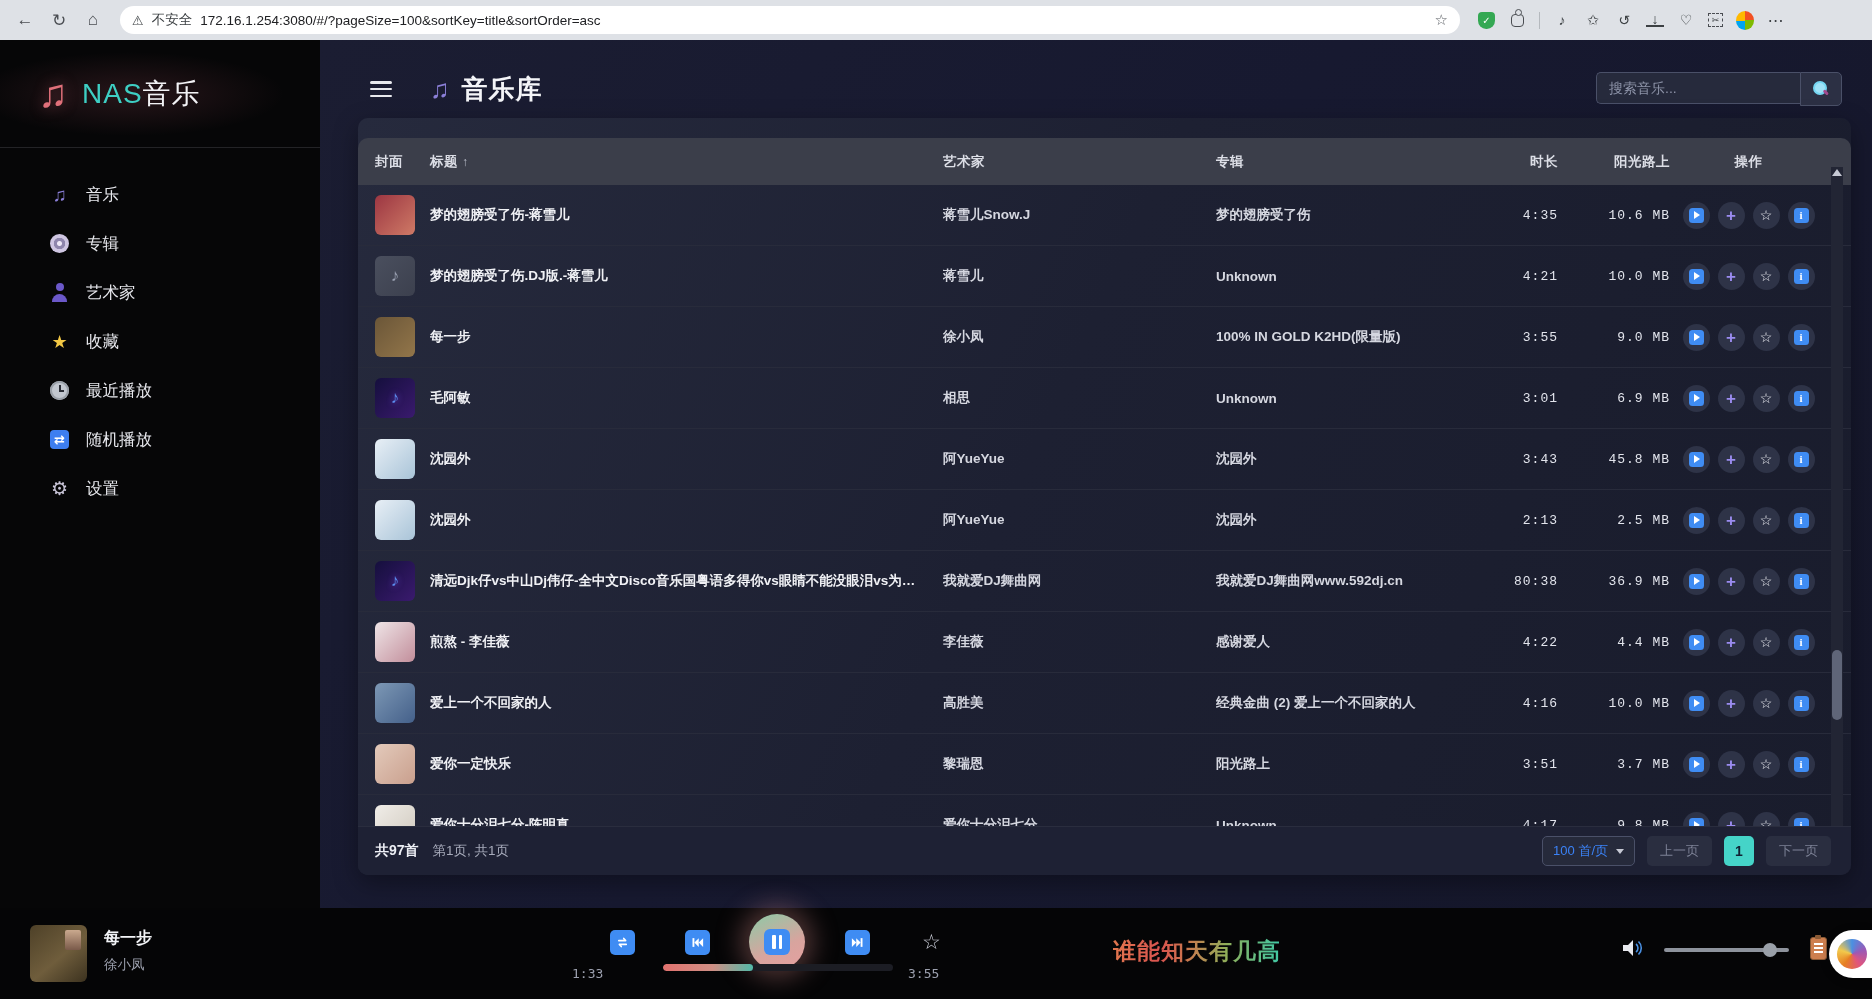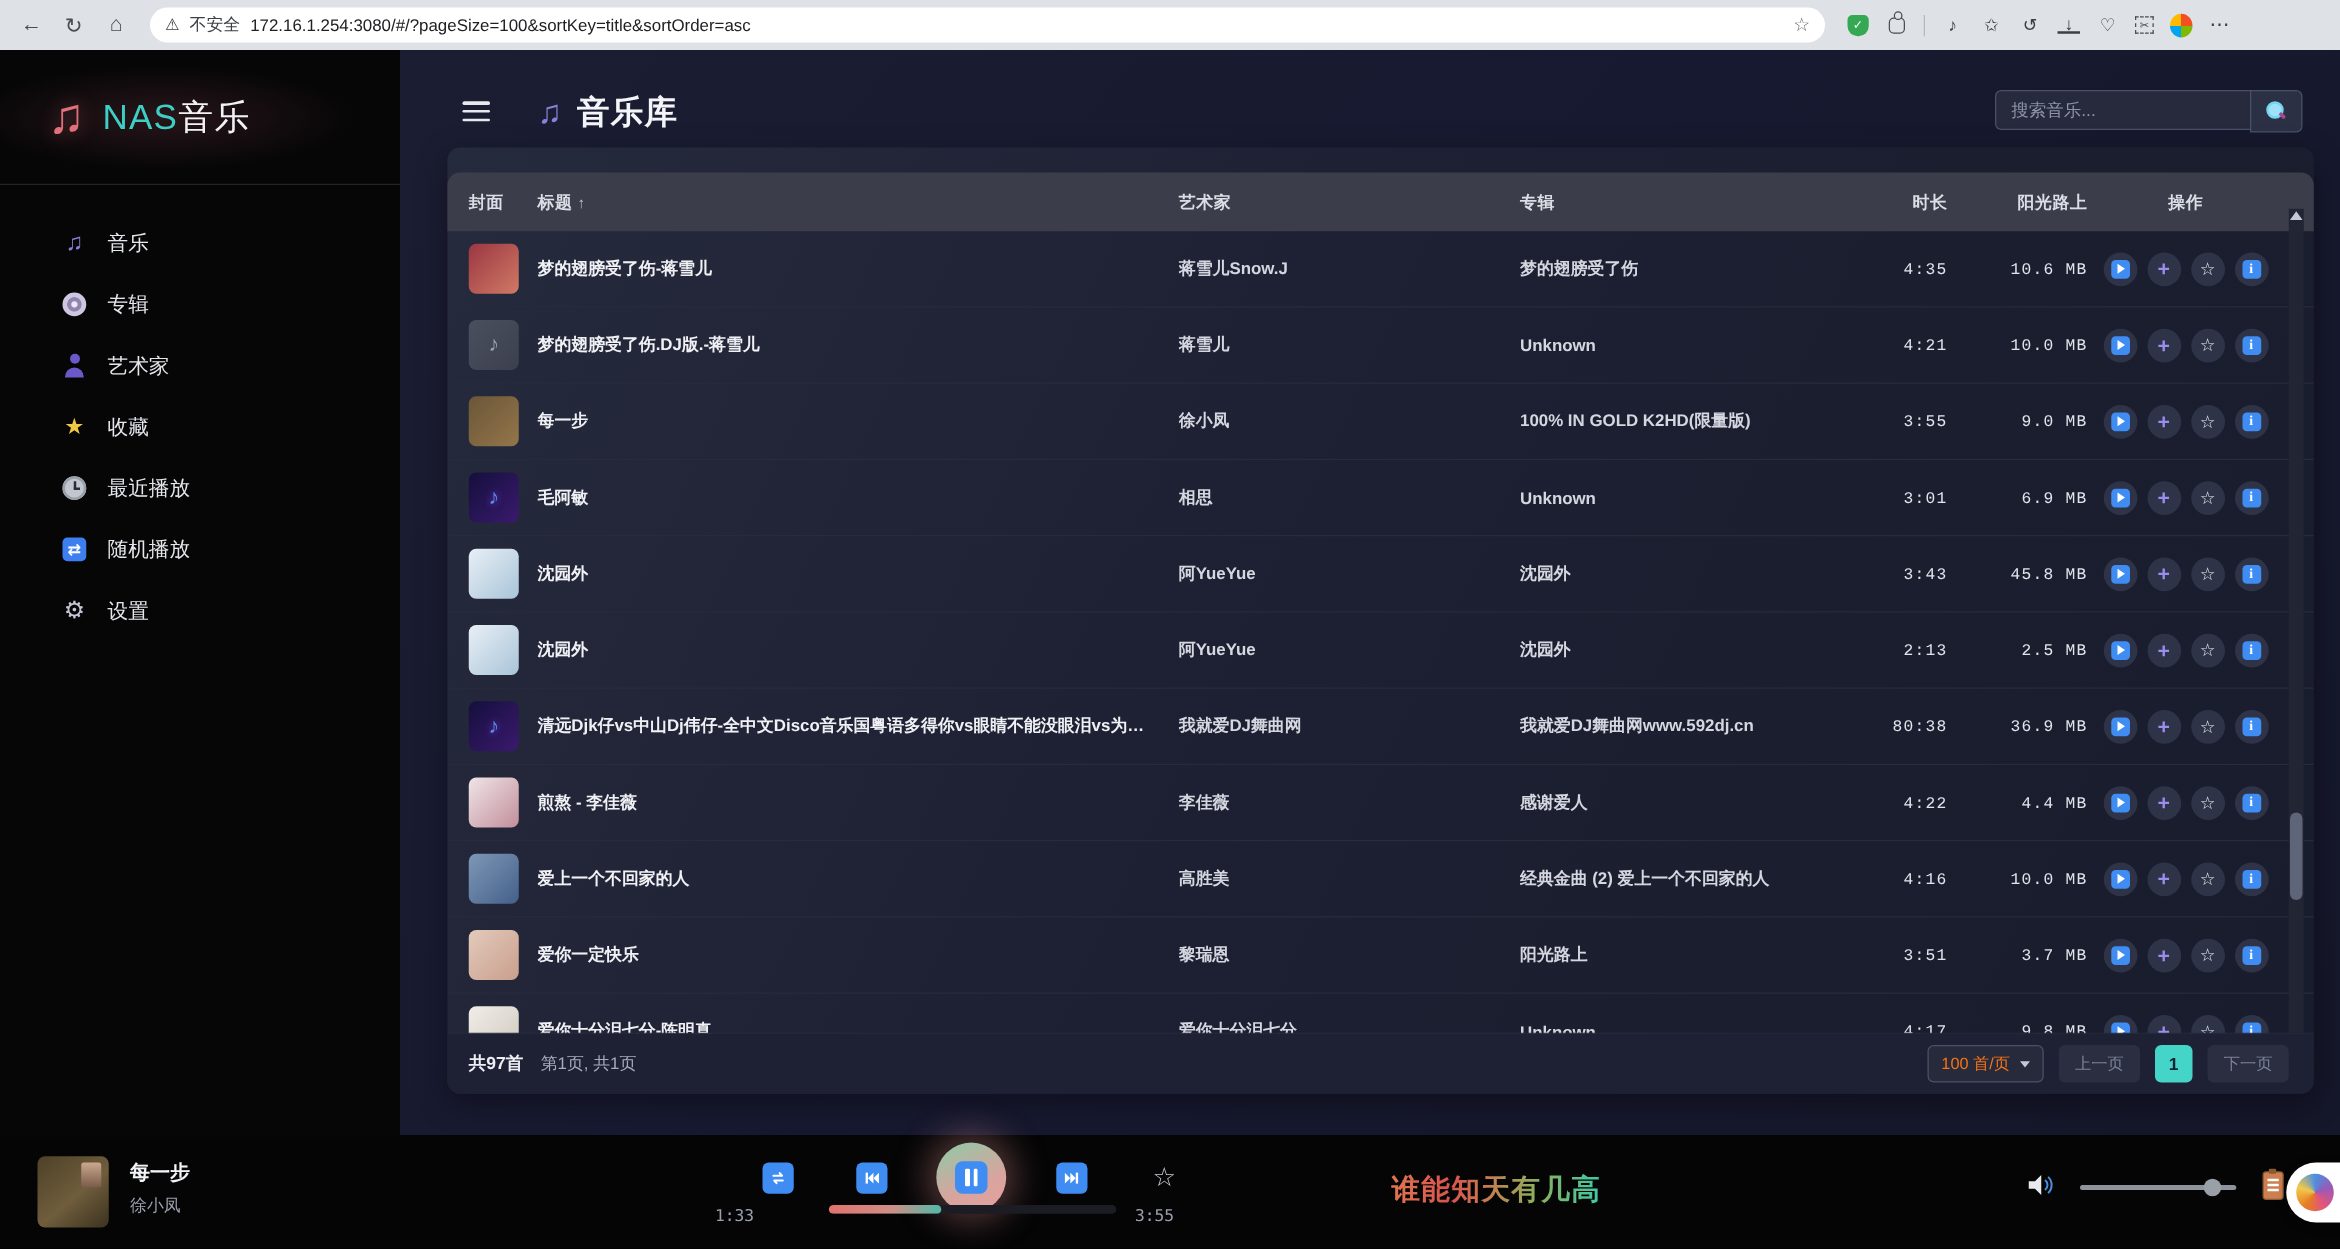--- a/index.html
+++ b/index.html
@@ -130,21 +130,21 @@
     background:#5f6578; border-radius:5px; }
 
   
   .pagination { position:absolute; bottom:0; left:0; width:100%; height:49px;
     border-top:1px solid #2a2d3e; display:flex; align-items:center; padding:0 20px 0 17px;
     border-radius:0 0 10px 10px; background:#1e2134; }
   .pg-total { color:#eceef4; font-size:14px; font-weight:bold; }
   .pg-pages { color:#a7abbb; font-size:13.5px; margin-left:14px; }
   .pg-right { margin-left:auto; display:flex; align-items:center; gap:12px; }
   .pg-select { height:30px; background:#262a3b; border:1px solid #4a5068; border-radius:5px;
-    color:#f97316; font-size:13px; display:flex; align-items:center; padding:0 10px; gap:8px; cursor:pointer;margin-left:35px; }
+    color:#3b82f6; font-size:13px; display:flex; align-items:center; padding:0 10px; gap:8px; cursor:pointer;margin-left:35px; }
   .chev-down { width:0; height:0; border-left:4.5px solid transparent; border-right:4.5px solid transparent;
     border-top:5.5px solid #c6c9d4; }
   .pg-btn { height:30px; padding:0 13px; background:#2a2e40; border:none; border-radius:5px;
     color:#7d8296; font-size:13px; cursor:pointer; }
   .pg-current { height:30px; min-width:30px; background:#45d4c8; border:none; border-radius:5px;
     color:#123; font-size:14px; font-weight:bold; cursor:pointer; }
 
   
   .player { height:91px; background:#050506; position:relative; }
   .p-art { position:absolute; left:30px; top:17px; width:57px; height:57px; border-radius:6px;

